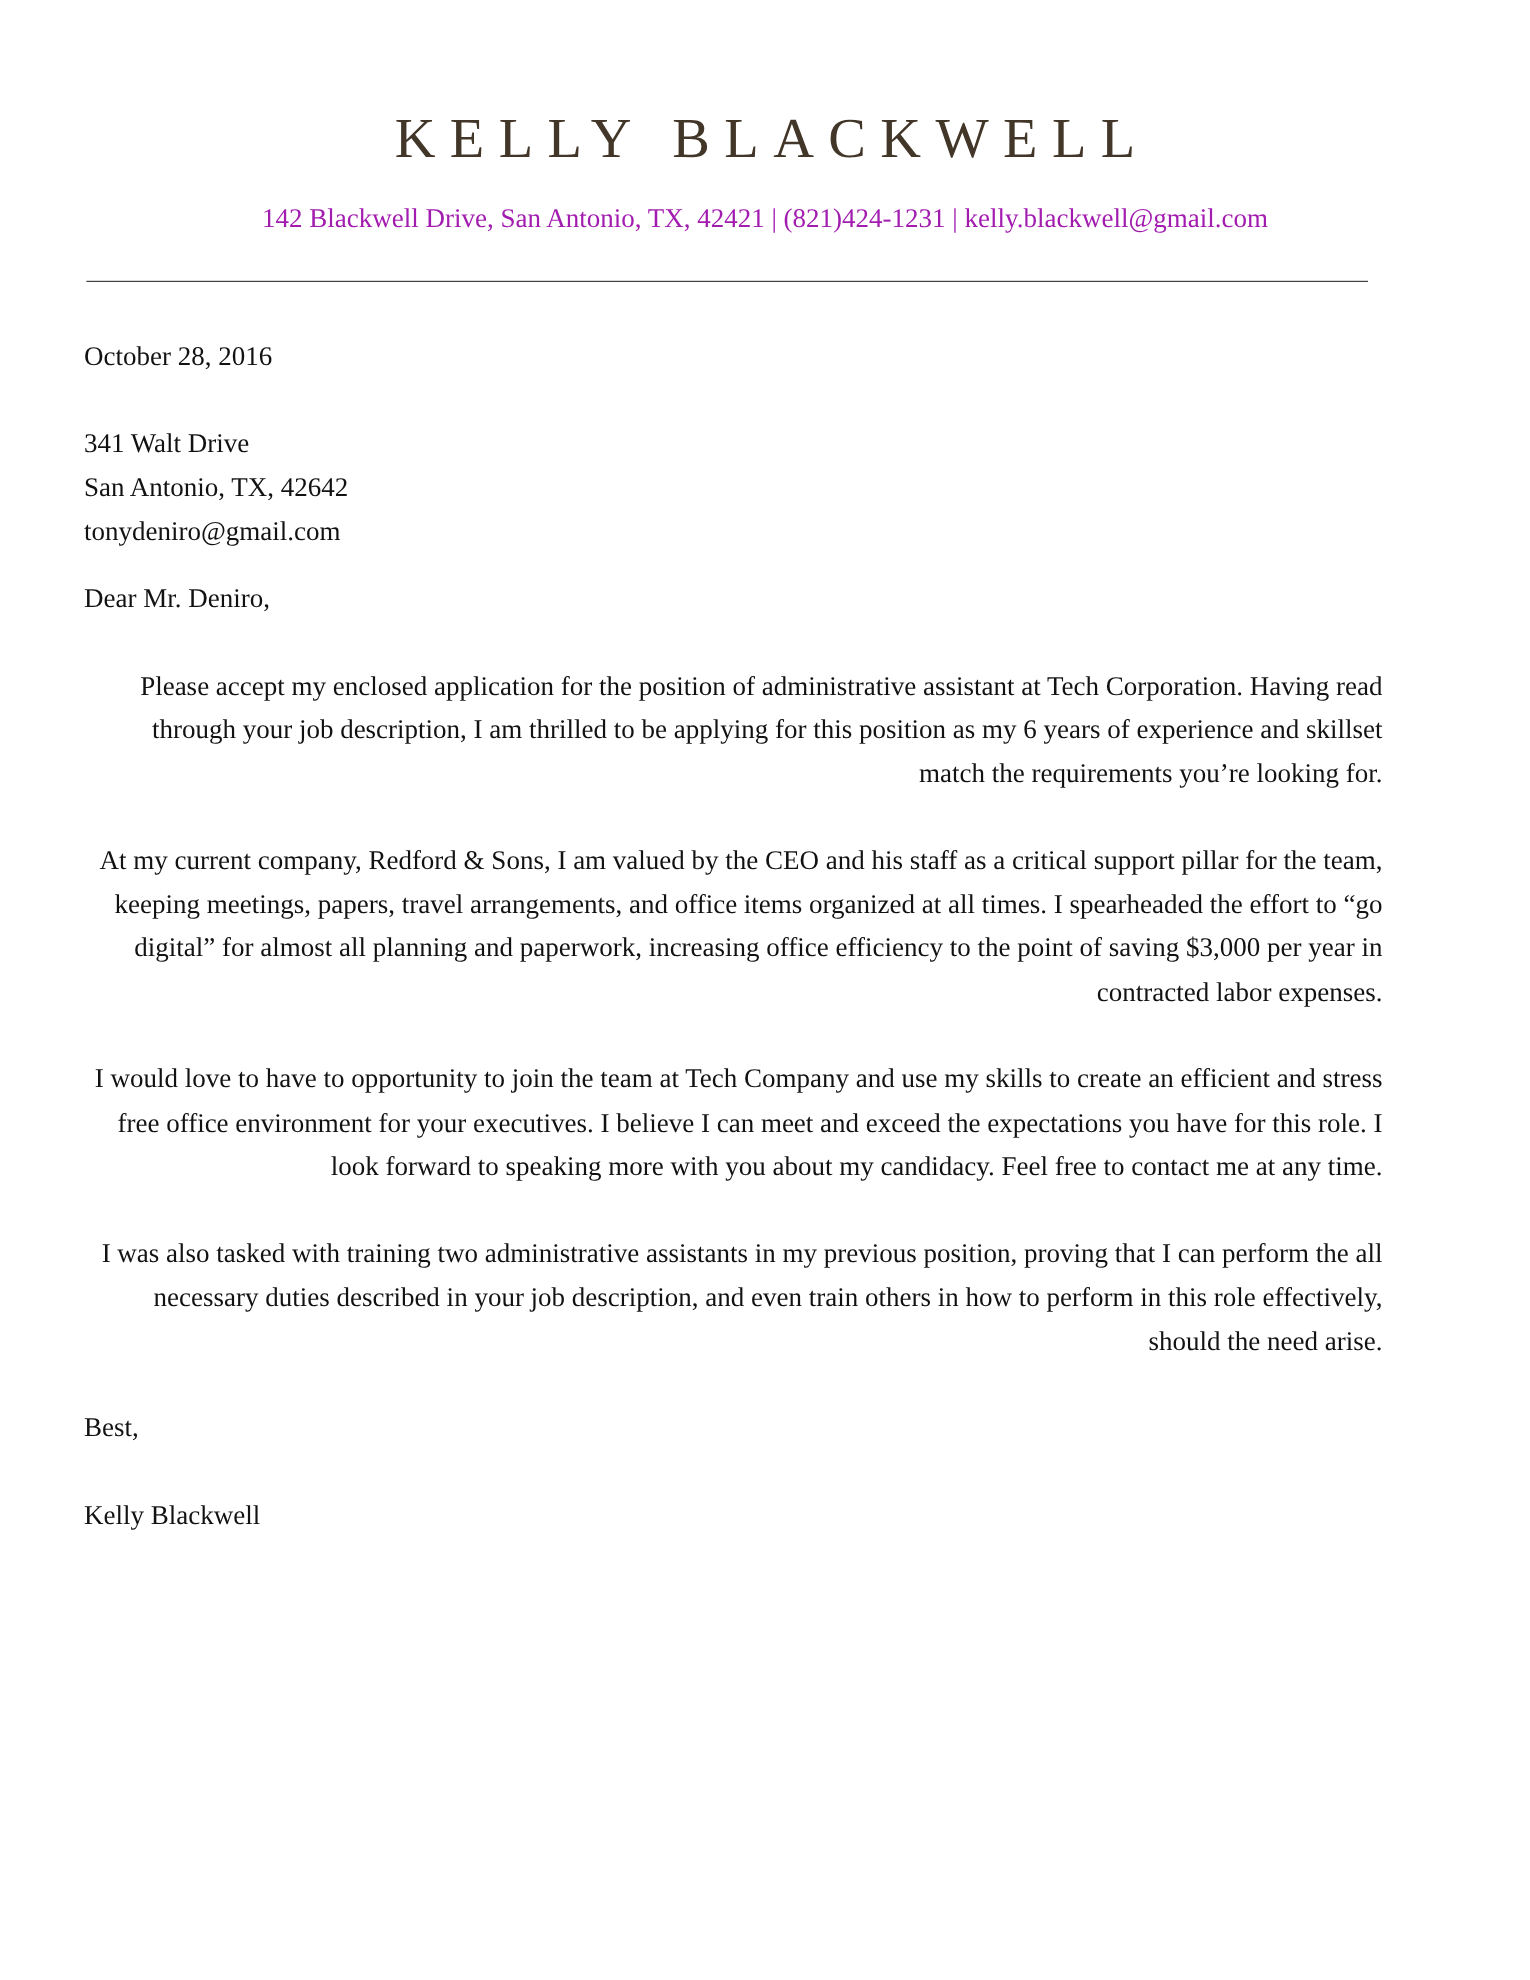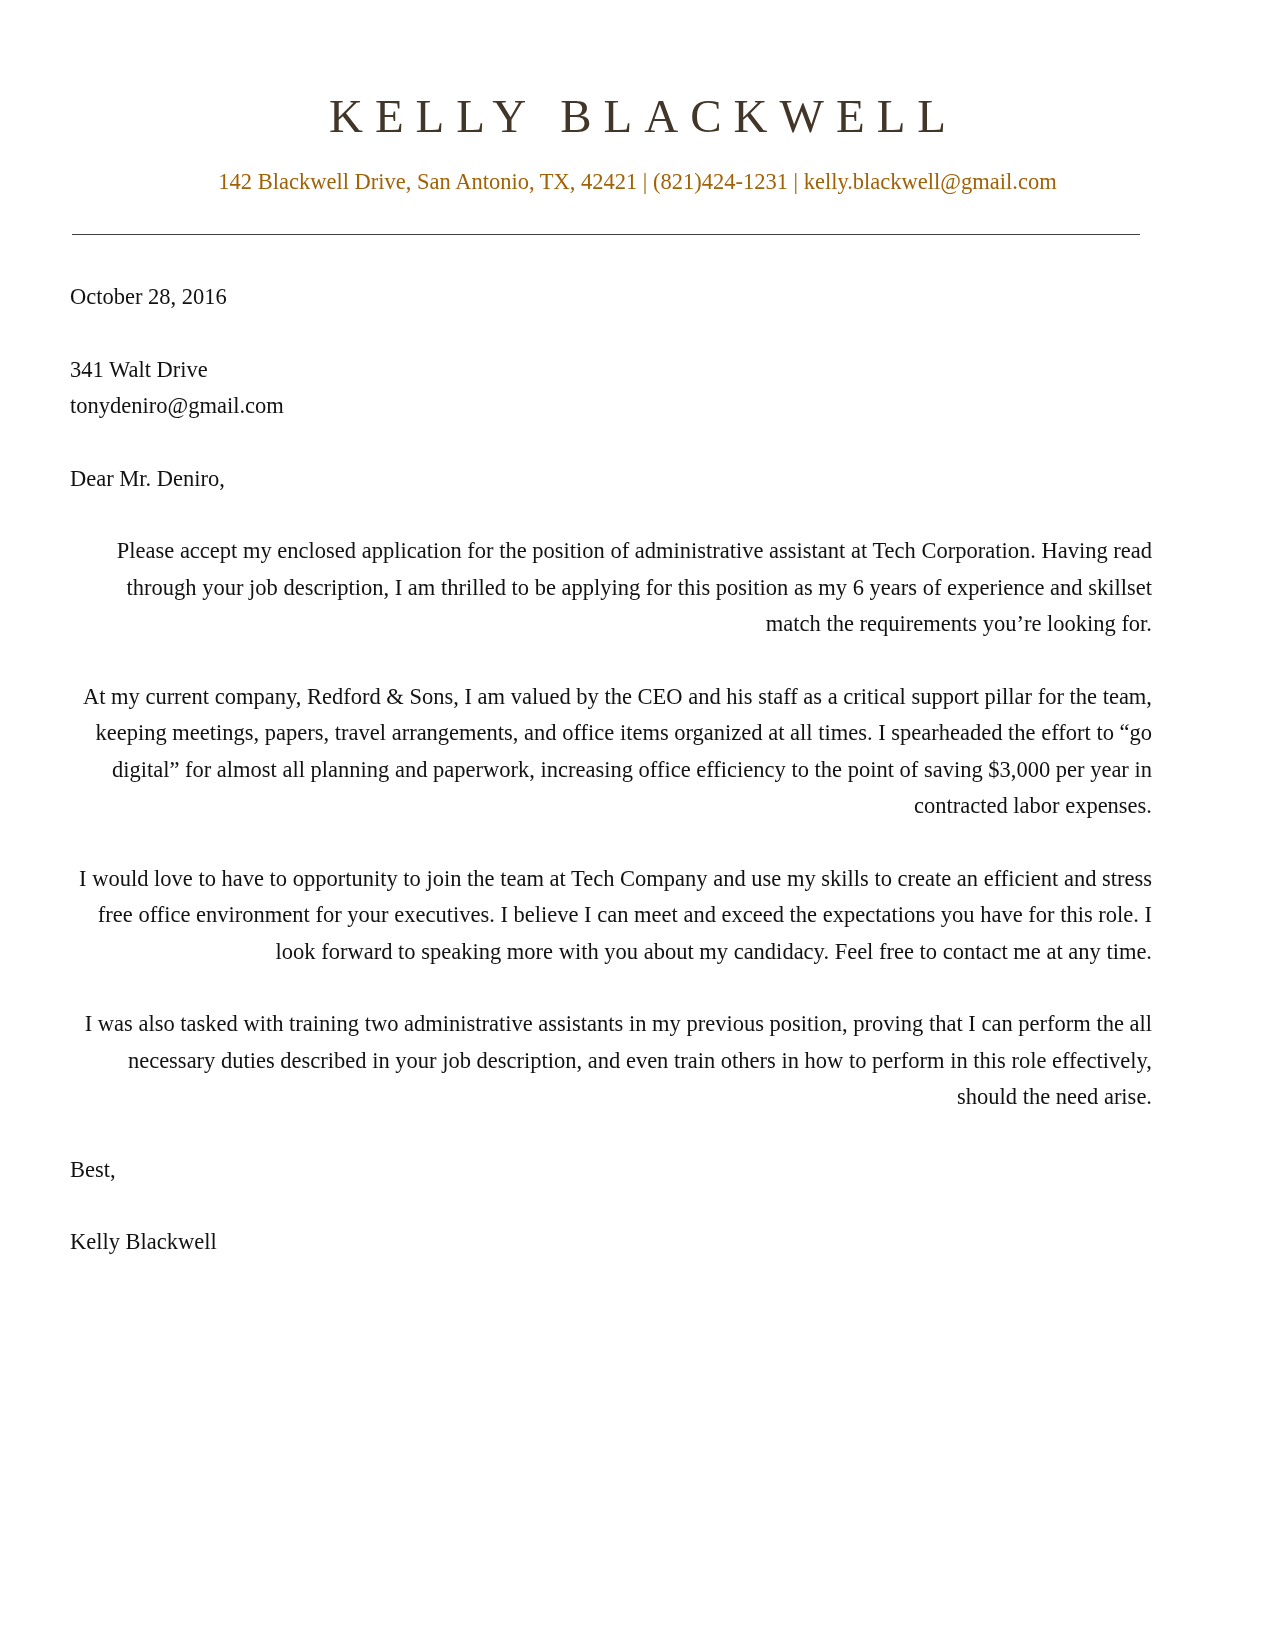--- a/index.html
+++ b/index.html
@@ -32,21 +32,21 @@
     color: #423629;
     font-weight: 400;
     margin: 0;
     padding-left: 12px; 
     white-space: nowrap;
   }
   .contact-line {
     margin: 27px 0 0 0;
     font-size: 22.5px;
     line-height: 1.2;
-    color: #a16207;
+    color: #a21caf;
     white-space: nowrap;
   }
   .rule-wrap {
     margin-top: 39px;
     padding: 0 72px 0 72px;
   }
   .header-rule {
     height: 0;
     border: 0;
     border-top: 1.4px solid #3f3f3f;
@@ -58,21 +58,21 @@
   .letter-body {
     padding: 0 64px 0 70px;
     margin-top: 44px;
     font-size: 22.5px;
     line-height: 36.5px;
   }
   .block {
     margin: 0;
   }
   .gap-after {
-    margin-bottom: 36px;
+    margin-bottom: 20px;
   }
   .addr-line {
     margin: 0;
     white-space: nowrap;
   }
   .para {
     margin: 0 0 36px 0;
     text-align: right;
     max-width: 1082px;
   }
@@ -101,20 +101,21 @@
       <hr class="header-rule">
     </div>
   </header>
 
   <main class="letter-body">
 
     <p class="date-line">October 28, 2016</p>
 
     <div class="block gap-after">
       <p class="addr-line">341 Walt Drive</p>
+      <p class="addr-line">San Antonio, TX, 42642</p>
       <p class="addr-line">tonydeniro@gmail.com</p>
     </div>
 
     <p class="salutation">Dear Mr. Deniro,</p>
 
     <p class="para">Please accept my enclosed application for the position of administrative assistant at Tech Corporation. Having read through your job description, I am thrilled to be applying for this position as my 6 years of experience and skillset match the requirements you’re looking for.</p>
 
     <p class="para">At my current company, Redford &amp; Sons, I am valued by the CEO and his staff as a critical support pillar for the team, keeping meetings, papers, travel arrangements, and office items organized at all times. I spearheaded the effort to “go digital” for almost all planning and paperwork, increasing office efficiency to the point of saving $3,000 per year in contracted labor expenses.</p>
 
     <p class="para">I would love to have to opportunity to join the team at Tech Company and use my skills to create an efficient and stress free office environment for your executives. I believe I can meet and exceed the expectations you have for this role. I look forward to speaking more with you about my candidacy. Feel free to contact me at any time.</p>

